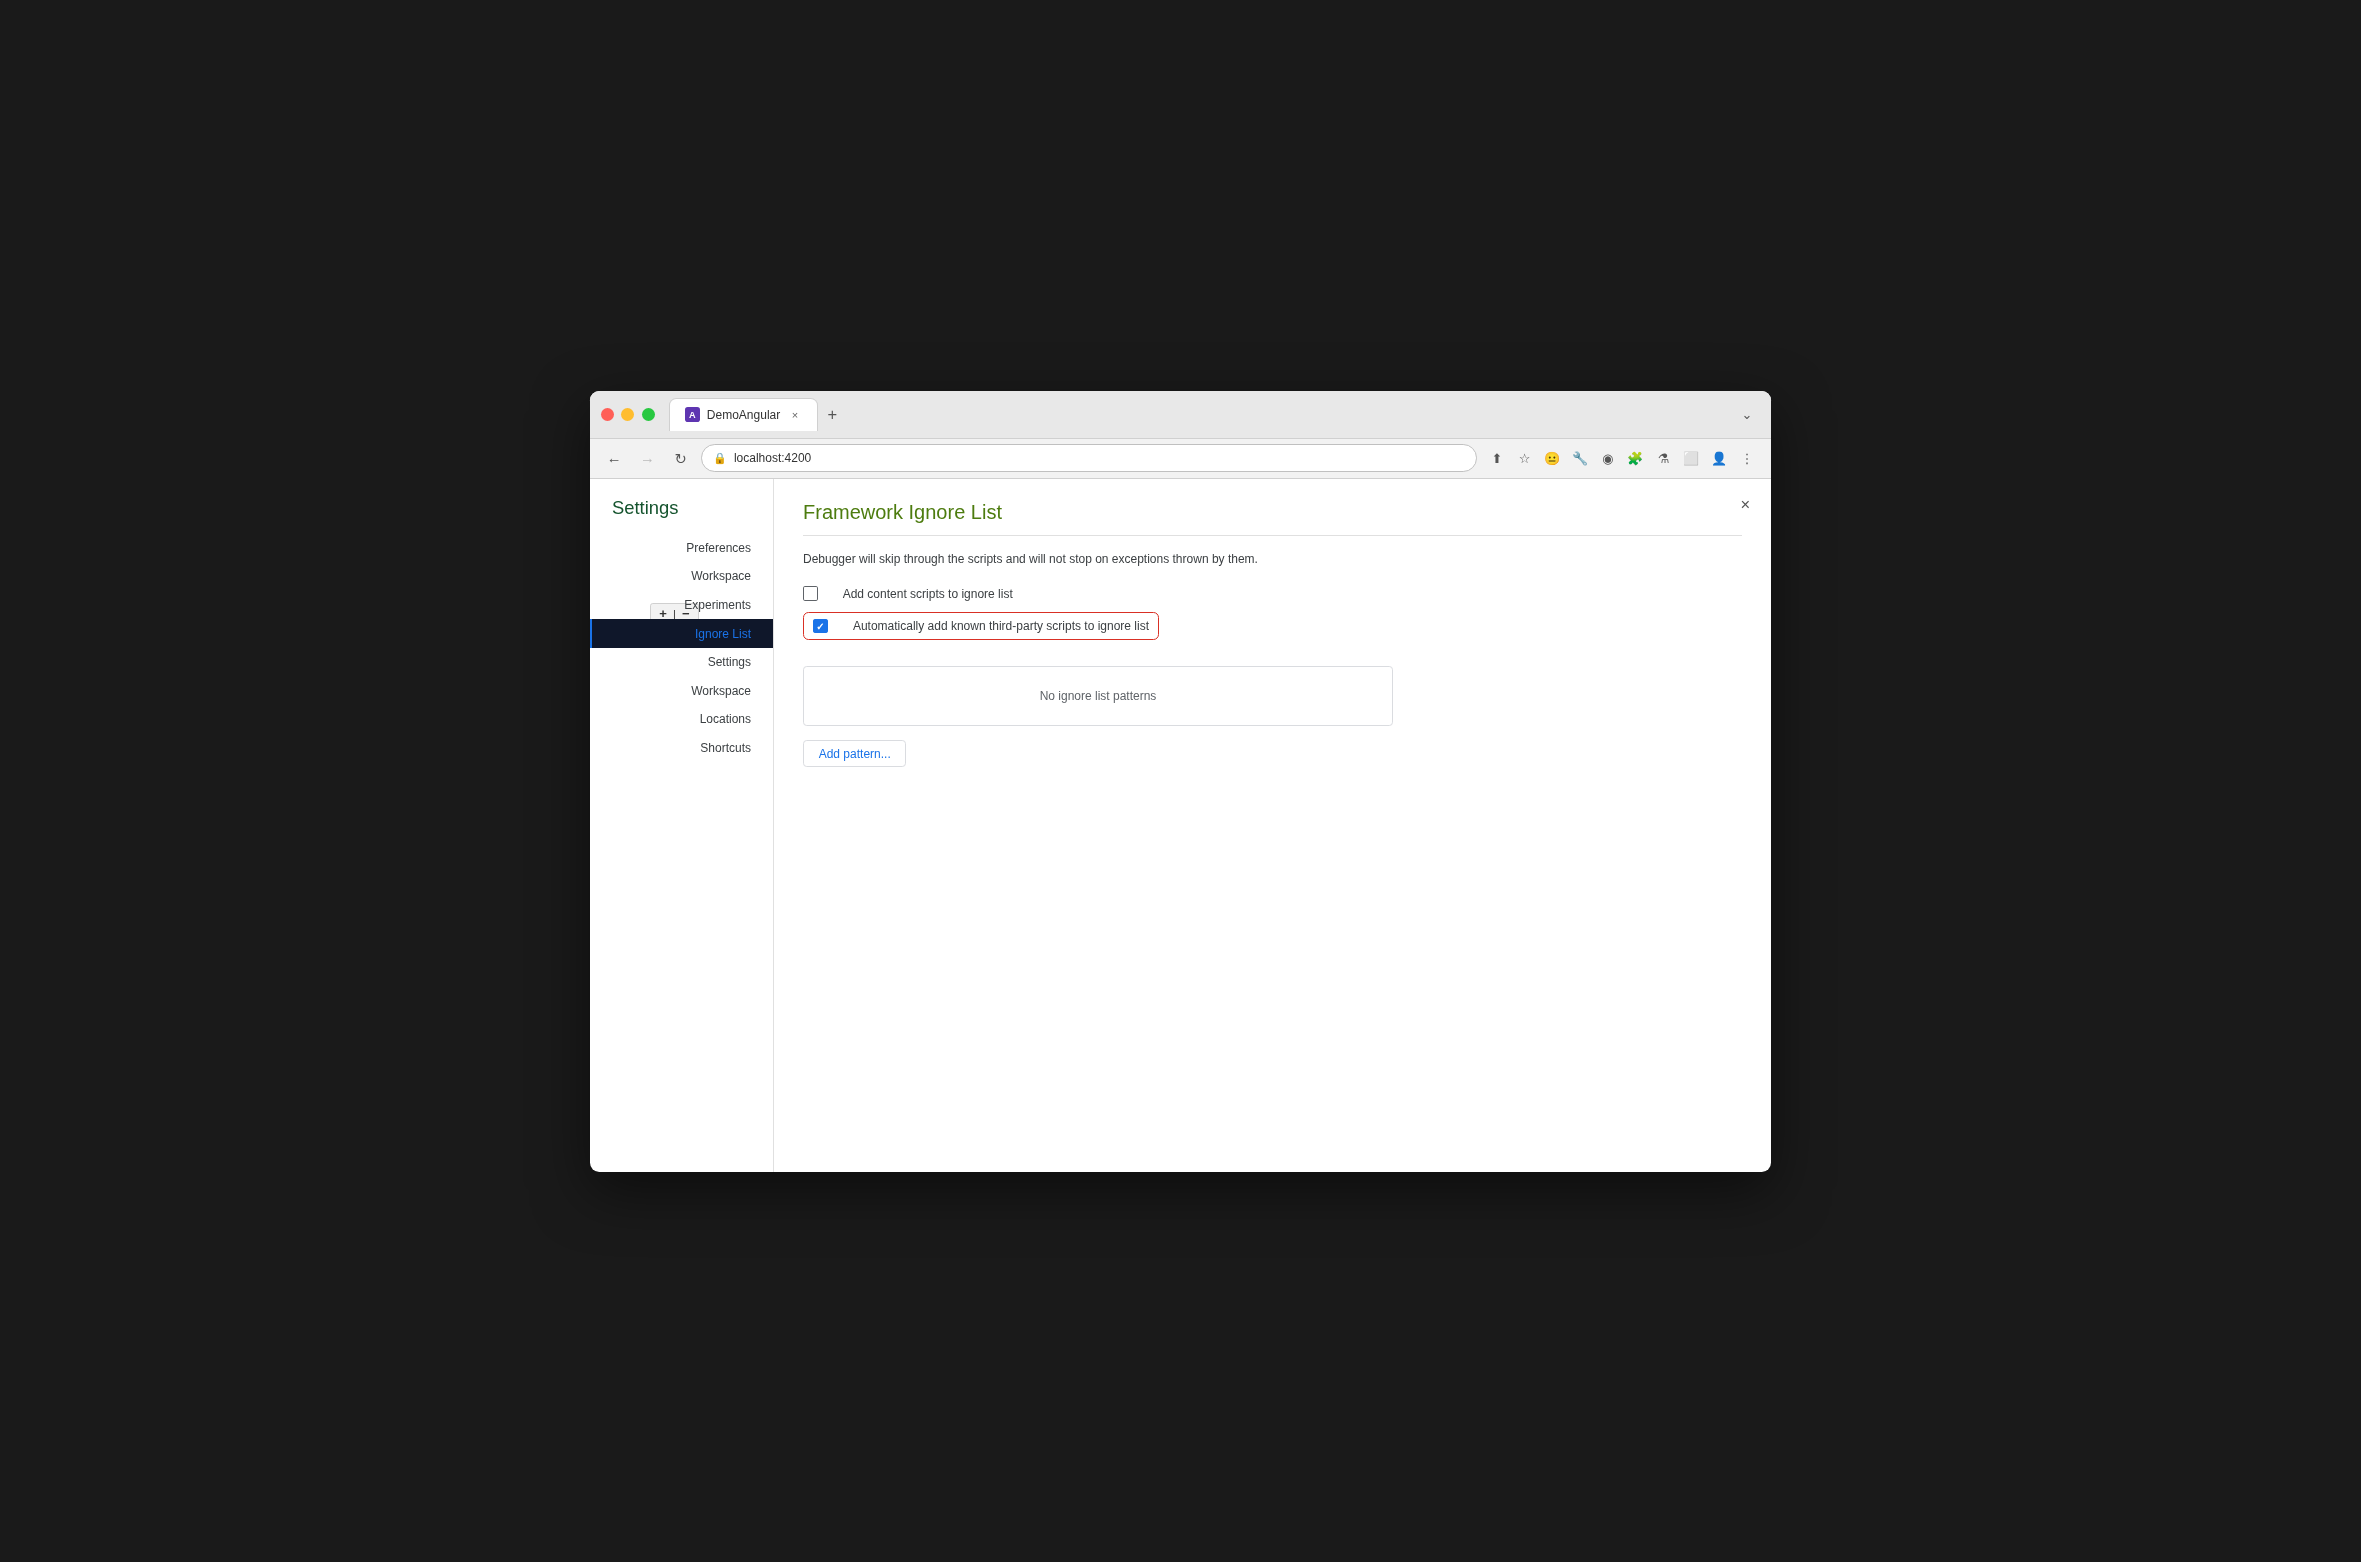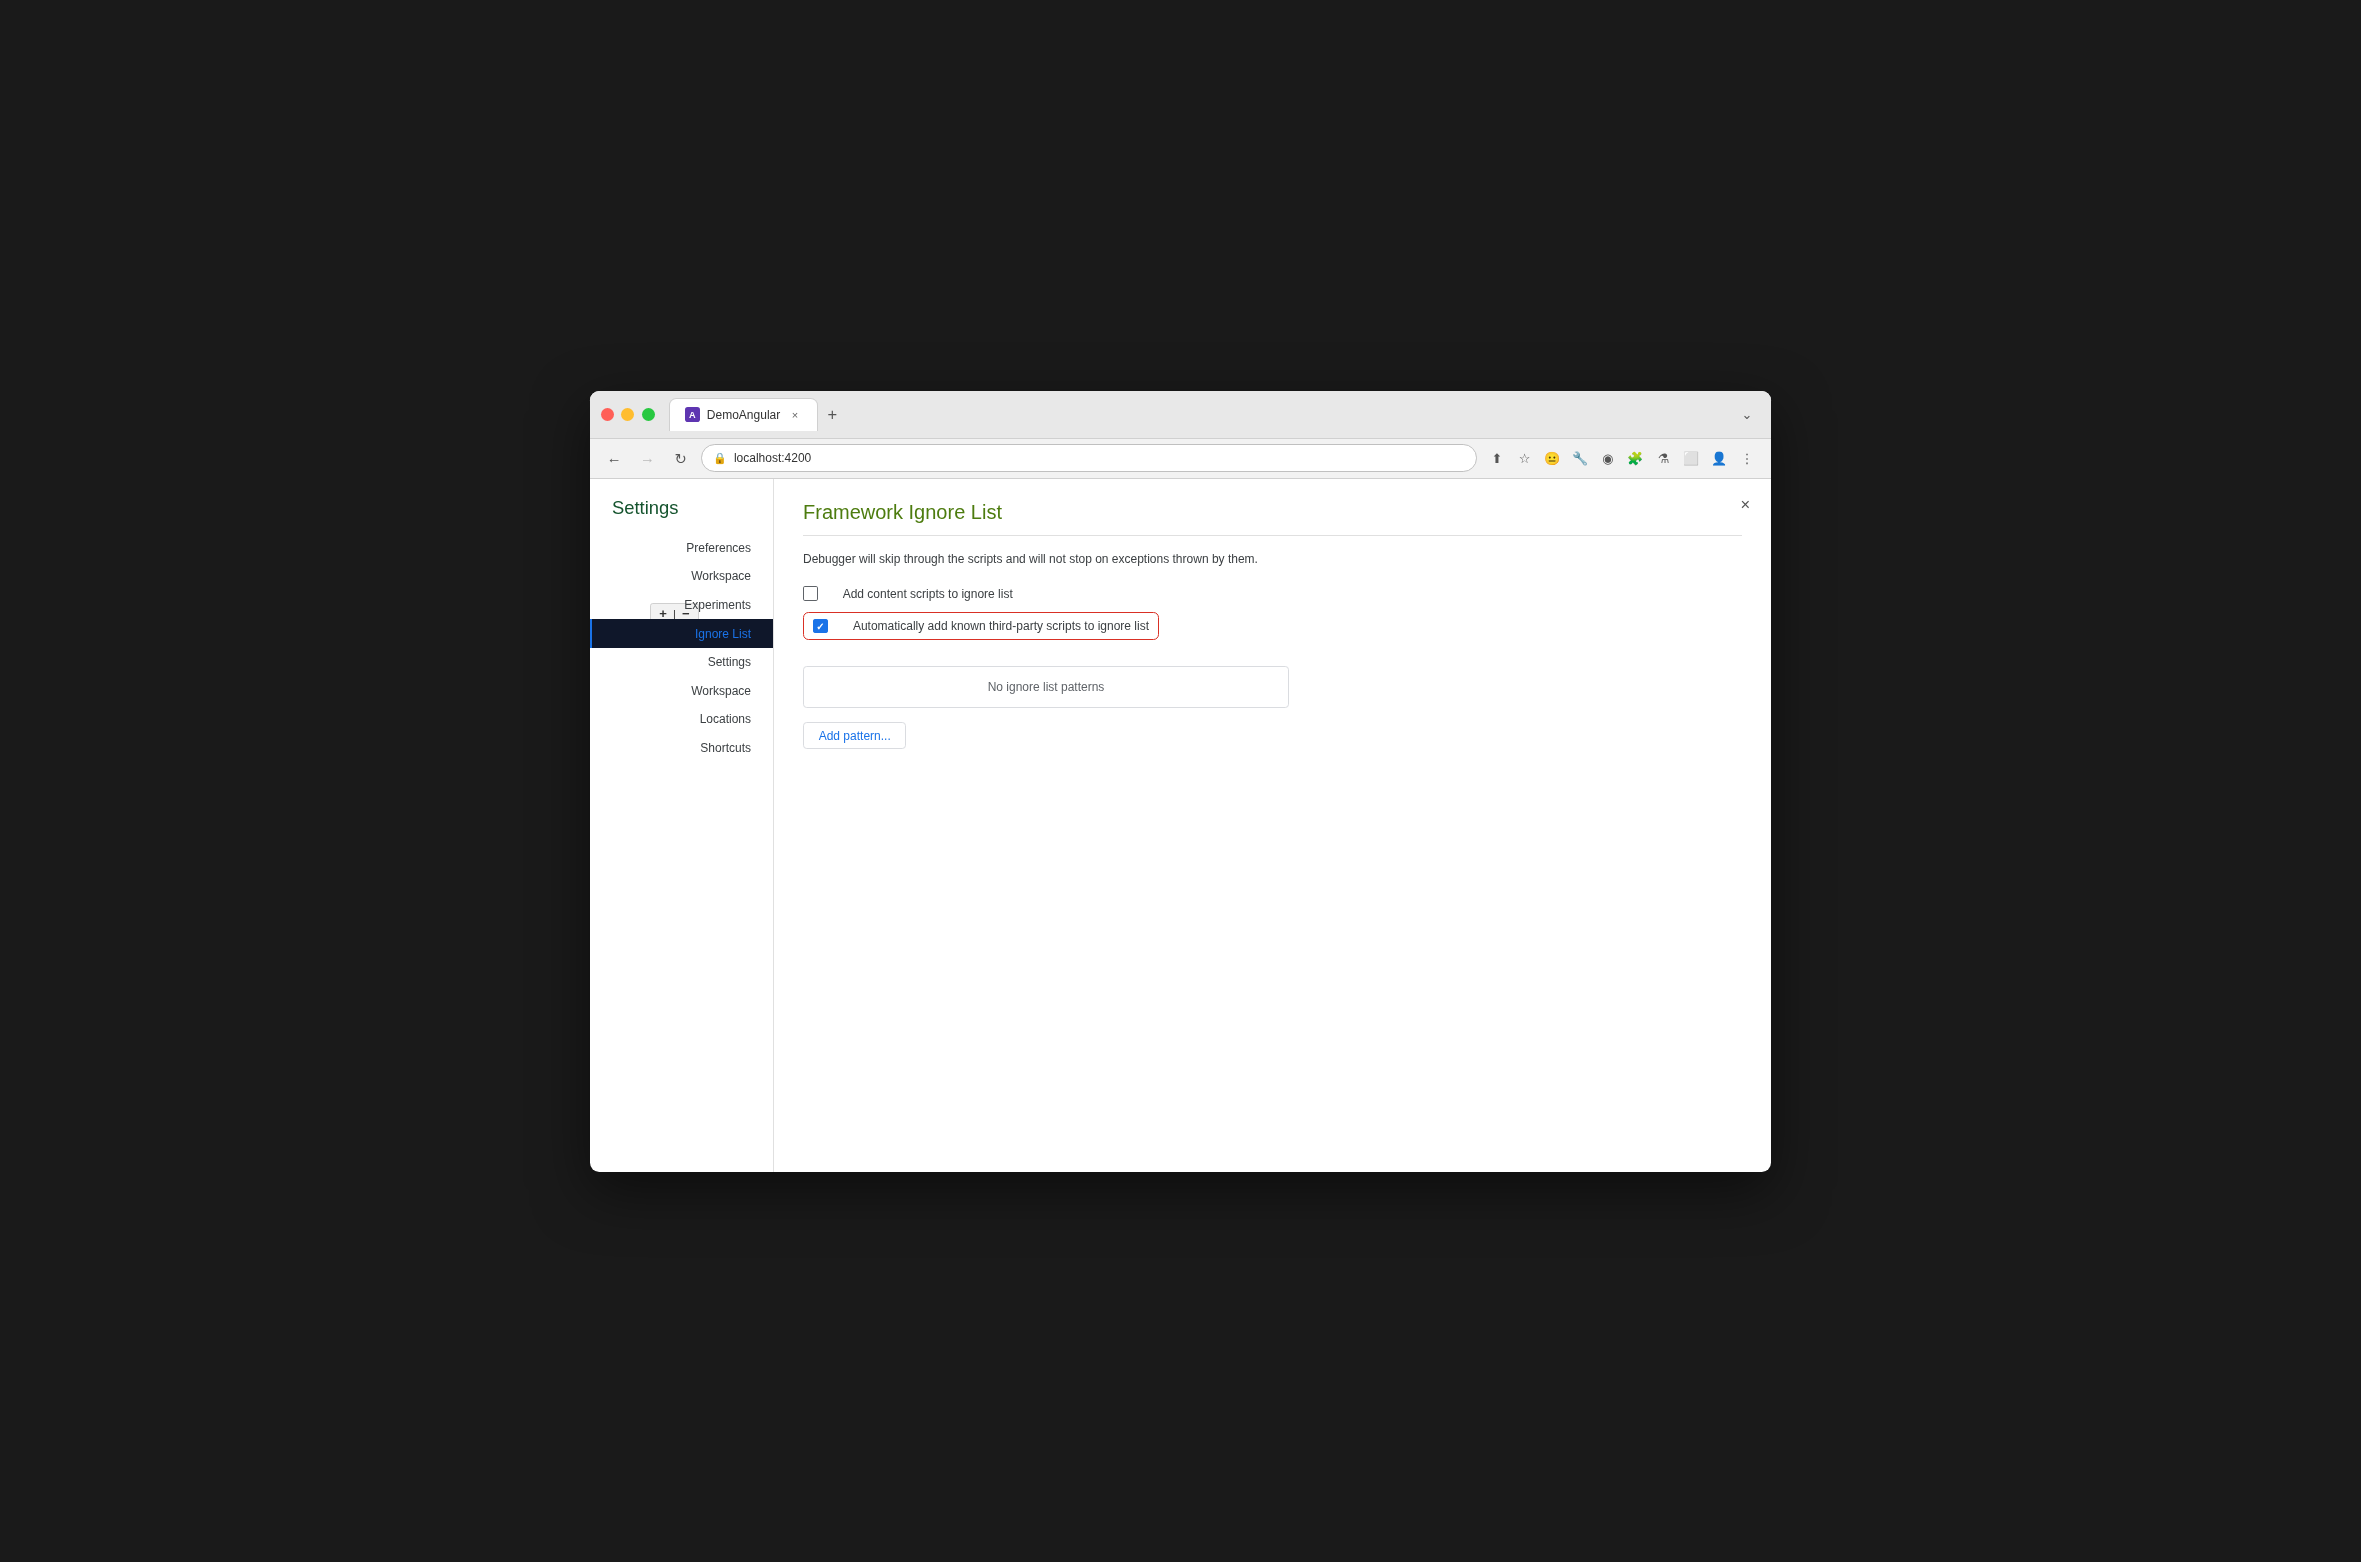--- a/index.html
+++ b/index.html
@@ -343,26 +343,26 @@
 
     .checkmark {
       color: white;
       font-size: 10px;
       font-weight: bold;
     }
 
     .no-patterns-box {
       border: 0.9px solid #dadce0;
       border-radius: 3.7px;
-      padding: 13px;
+      padding: 22px;
       text-align: center;
       font-size: 12px;
       color: #5f6368;
       margin-bottom: 14.7px;
-      width: 486px;
+      width: 590px;
     }
 
     .add-pattern-btn {
       color: #1a73e8;
       font-size: 12px;
       cursor: pointer;
       border: 0.9px solid #dadce0;
       border-radius: 3.7px;
       padding: 5.5px 14.7px;
       background: none;

